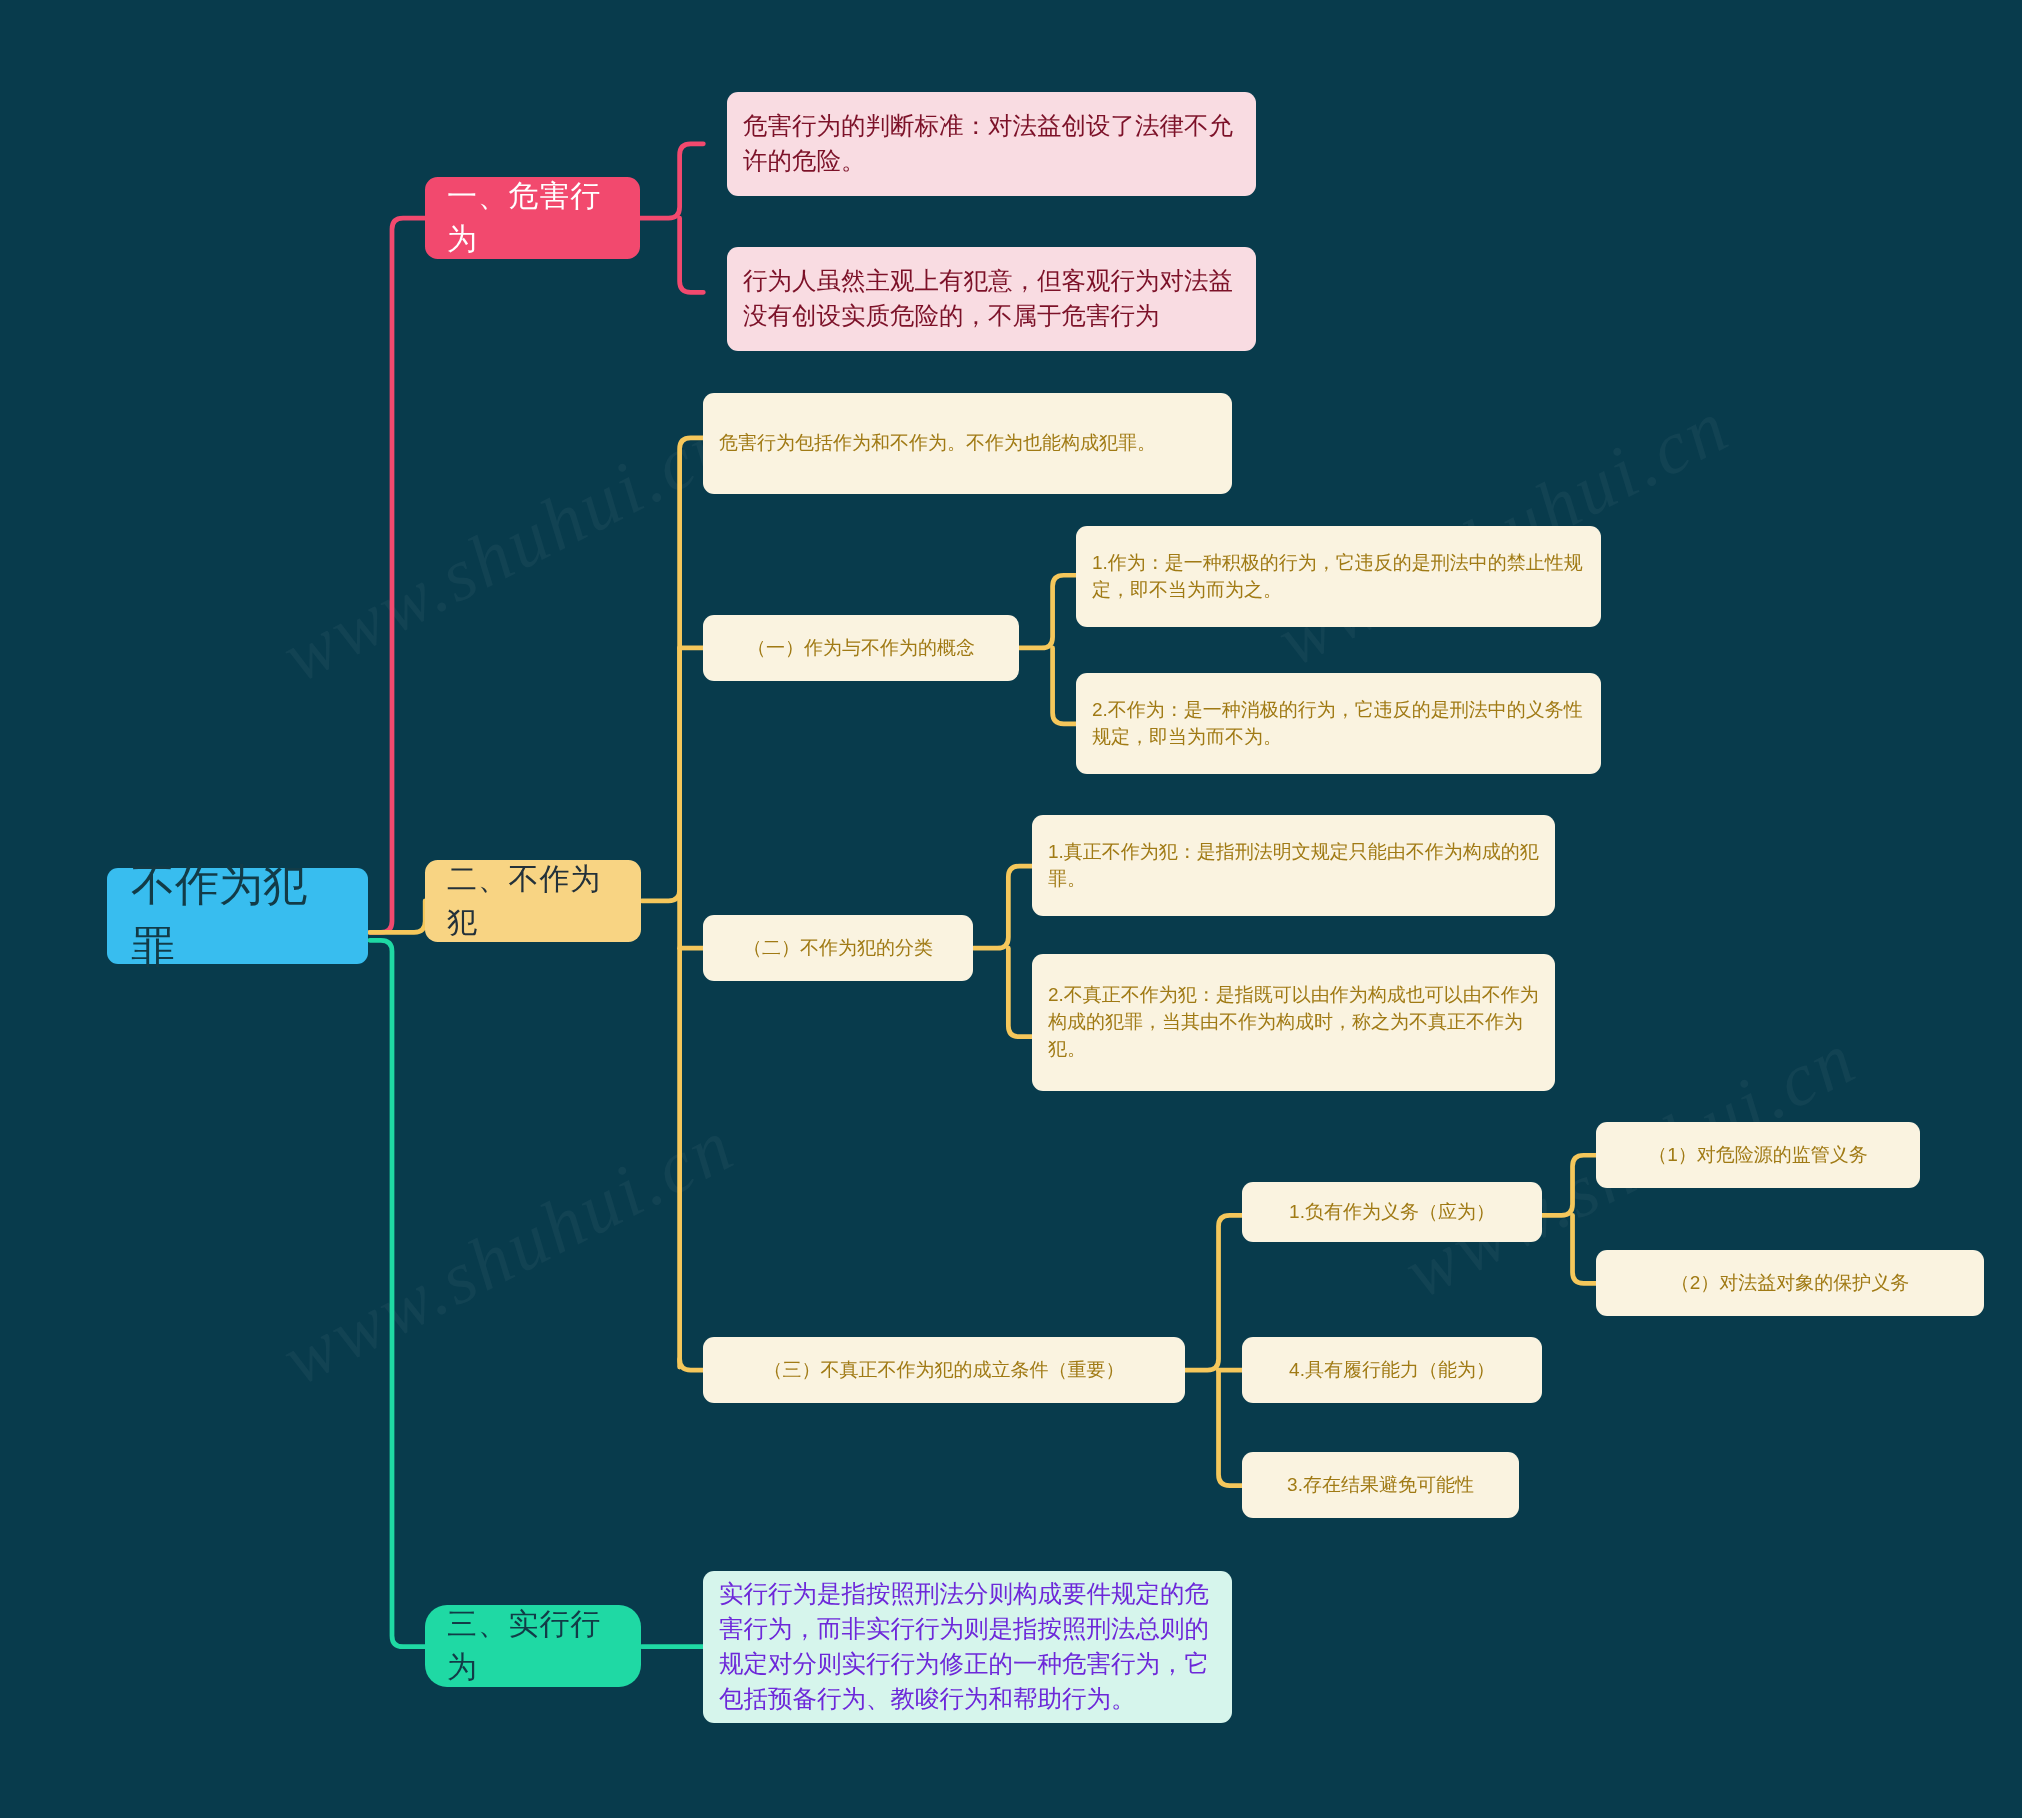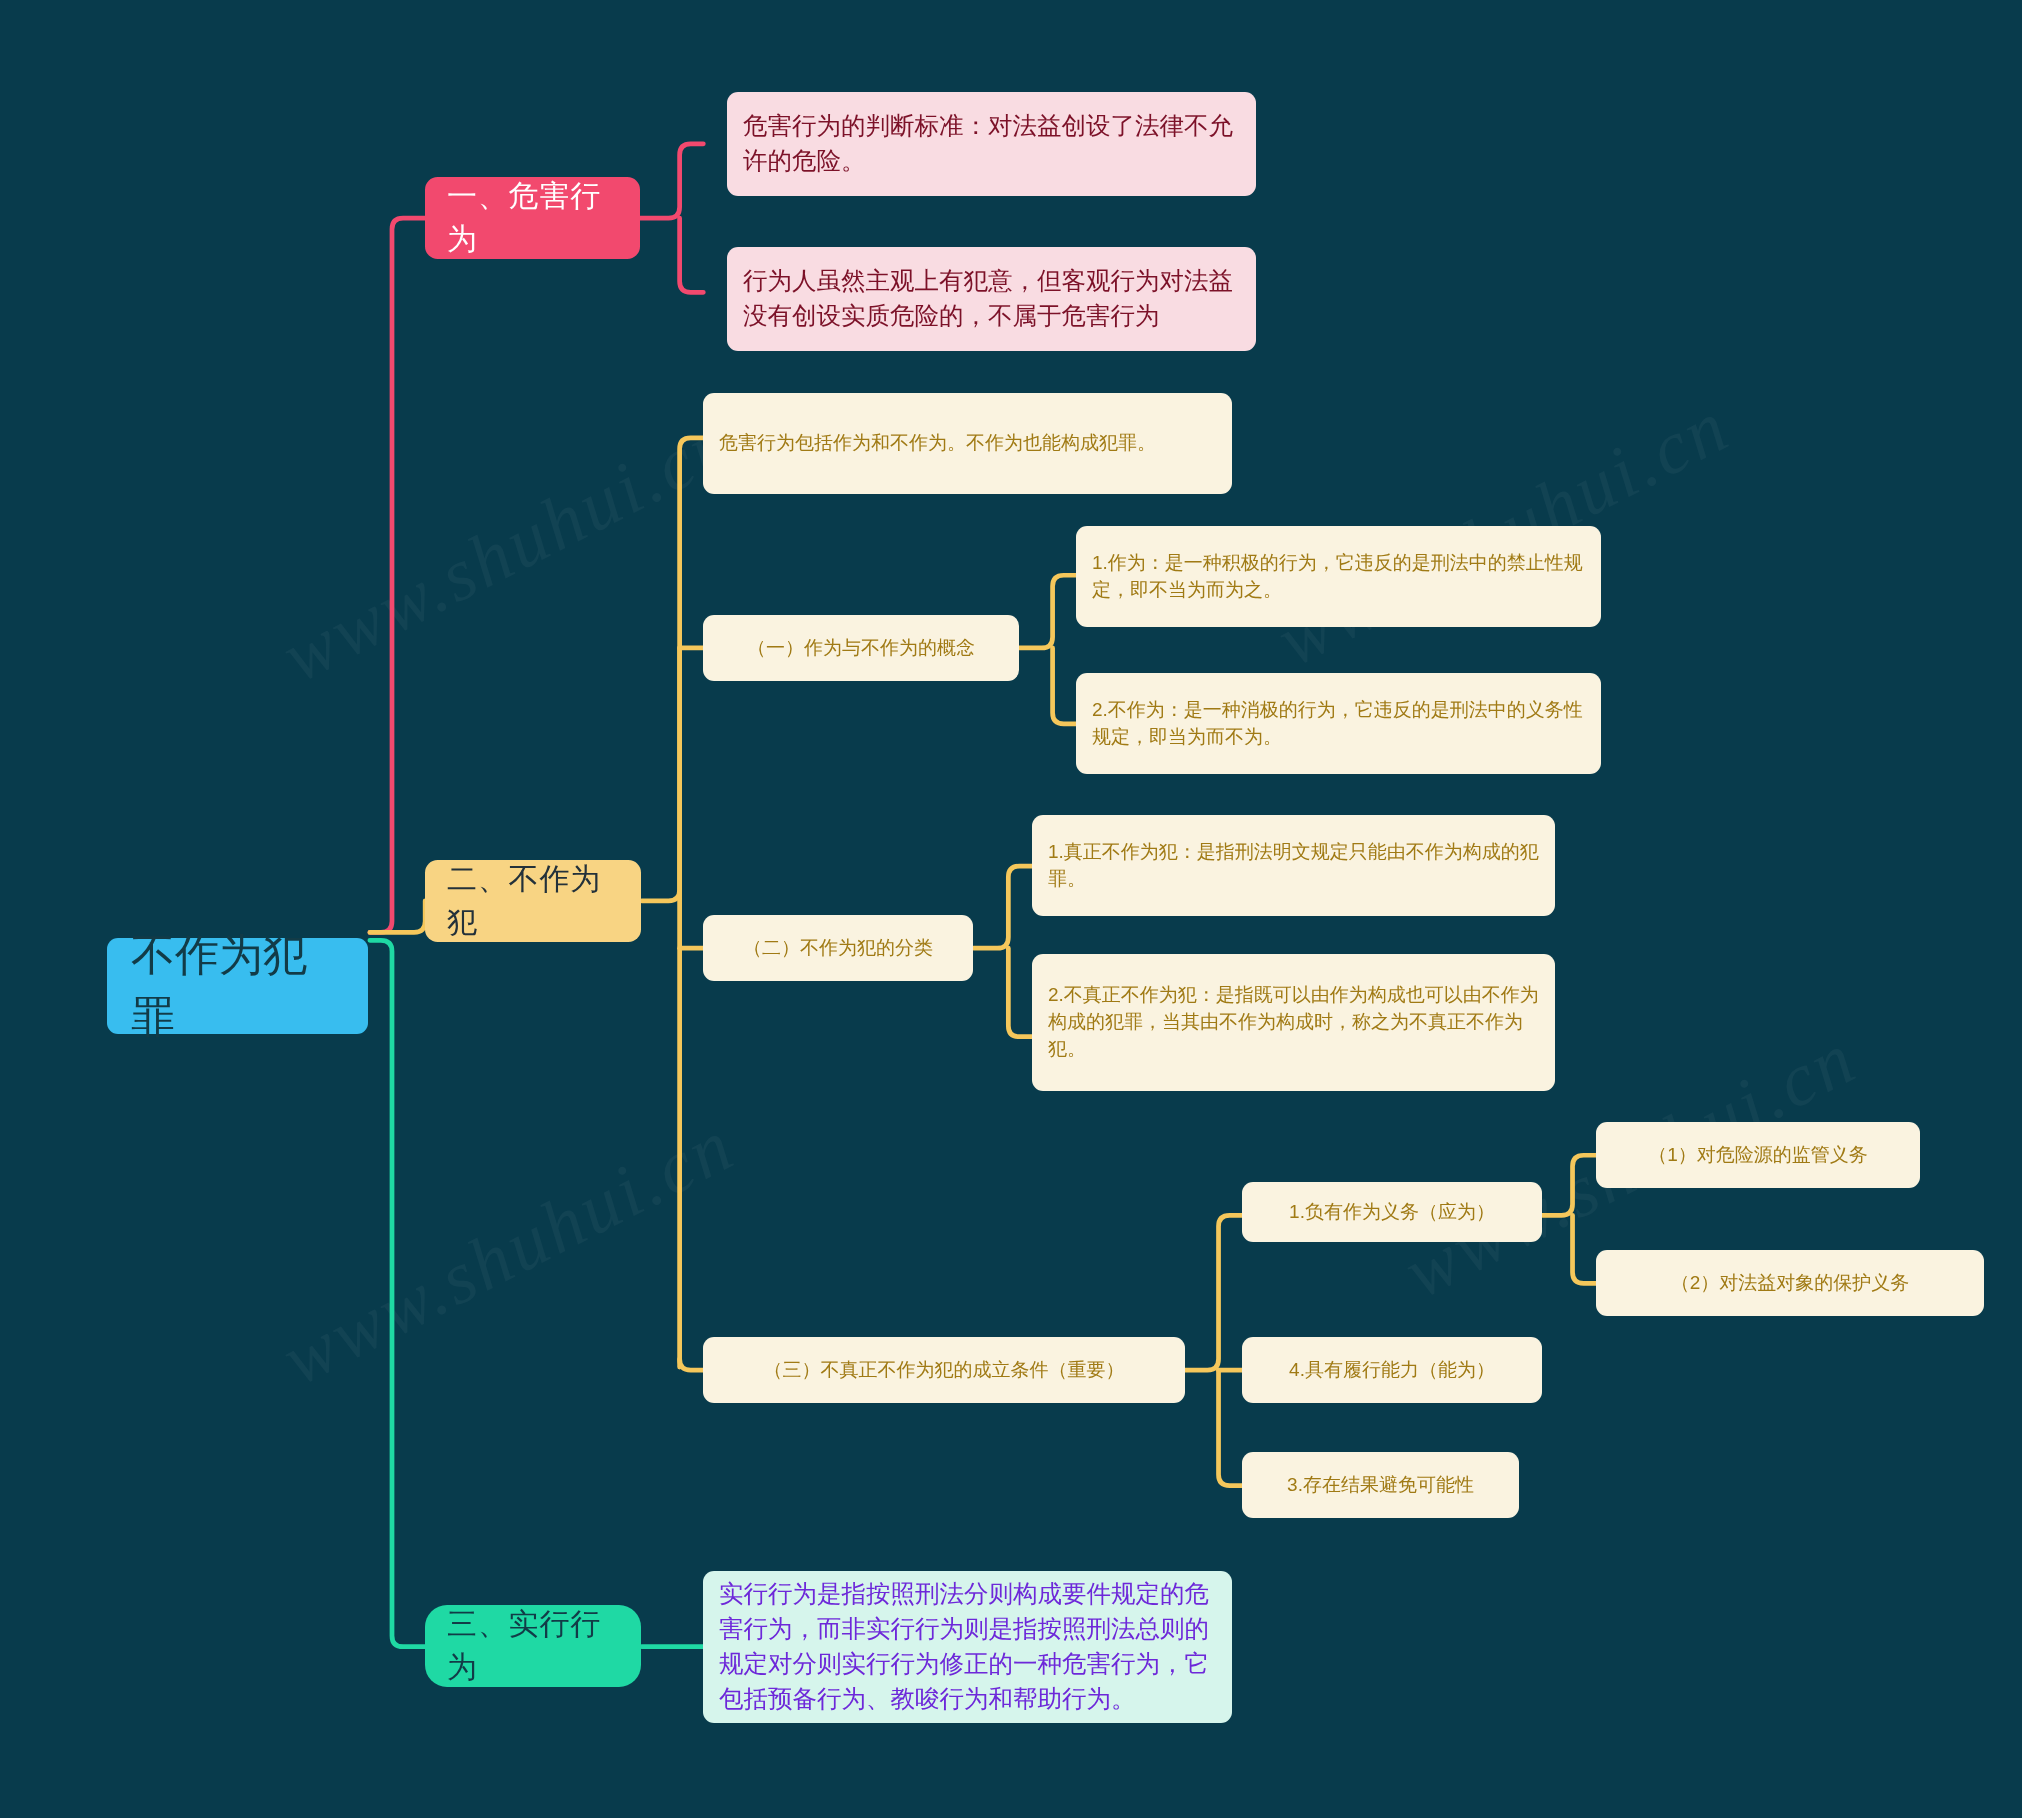--- a/index.html
+++ b/index.html
@@ -143,21 +143,21 @@
     <path d="M1500,1734 H1528 Q1542,1734 1542,1720 V1552 Q1542,1538 1556,1538 H1572" stroke="#F5C75B" stroke-width="6" fill="none" stroke-linecap="round"></path>
     <path d="M1542,1734 H1572" stroke="#F5C75B" stroke-width="6" fill="none" stroke-linecap="round"></path>
     <path d="M1542,1734 V1866 Q1542,1880 1556,1880 H1572" stroke="#F5C75B" stroke-width="6" fill="none" stroke-linecap="round"></path>
 
     <path d="M1952,1538 H1976 Q1990,1538 1990,1524 V1476 Q1990,1462 2004,1462 H2020" stroke="#F5C75B" stroke-width="6" fill="none" stroke-linecap="round"></path>
     <path d="M1990,1538 V1610 Q1990,1624 2004,1624 H2020" stroke="#F5C75B" stroke-width="6" fill="none" stroke-linecap="round"></path>
 
     <path d="M812,2084 H846 Q860,2084 860,2084 H890" stroke="#1FD9A4" stroke-width="6" fill="none" stroke-linecap="round"></path>
   </svg>
 
-  <div class="node n-root" style="left:107px; top:938px; width:261px; height:96px;">不作为犯罪</div>
+  <div class="node n-root" style="left:107px; top:868px; width:261px; height:96px;">不作为犯罪</div>
 
   <div class="node n-t1" style="left:425px; top:177px; width:215px; height:82px;">一、危害行为</div>
 
   <div class="node n-pink" style="left:703px; top:92px; width:529px; height:104px;">危害行为的判断标准：对法益创设了法律不允许的危险。</div>
 
   <div class="node n-pink" style="left:703px; top:247px; width:529px; height:104px;">行为人虽然主观上有犯意，但客观行为对法益没有创设实质危险的，不属于危害行为</div>
 
   <div class="node n-t2" style="left:425px; top:860px; width:216px; height:82px;">二、不作为犯</div>
 
   <div class="node n-cream" style="left:703px; top:393px; width:529px; height:101px;">危害行为包括作为和不作为。不作为也能构成犯罪。</div>

